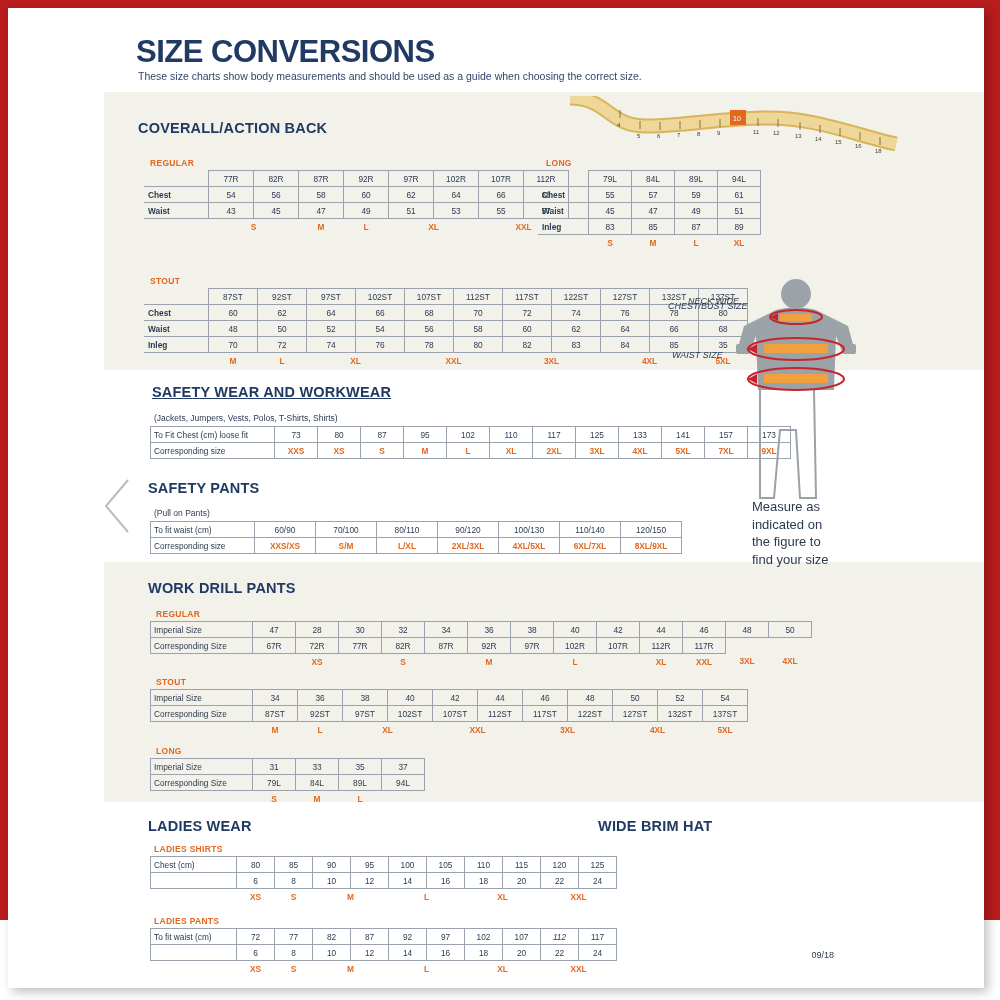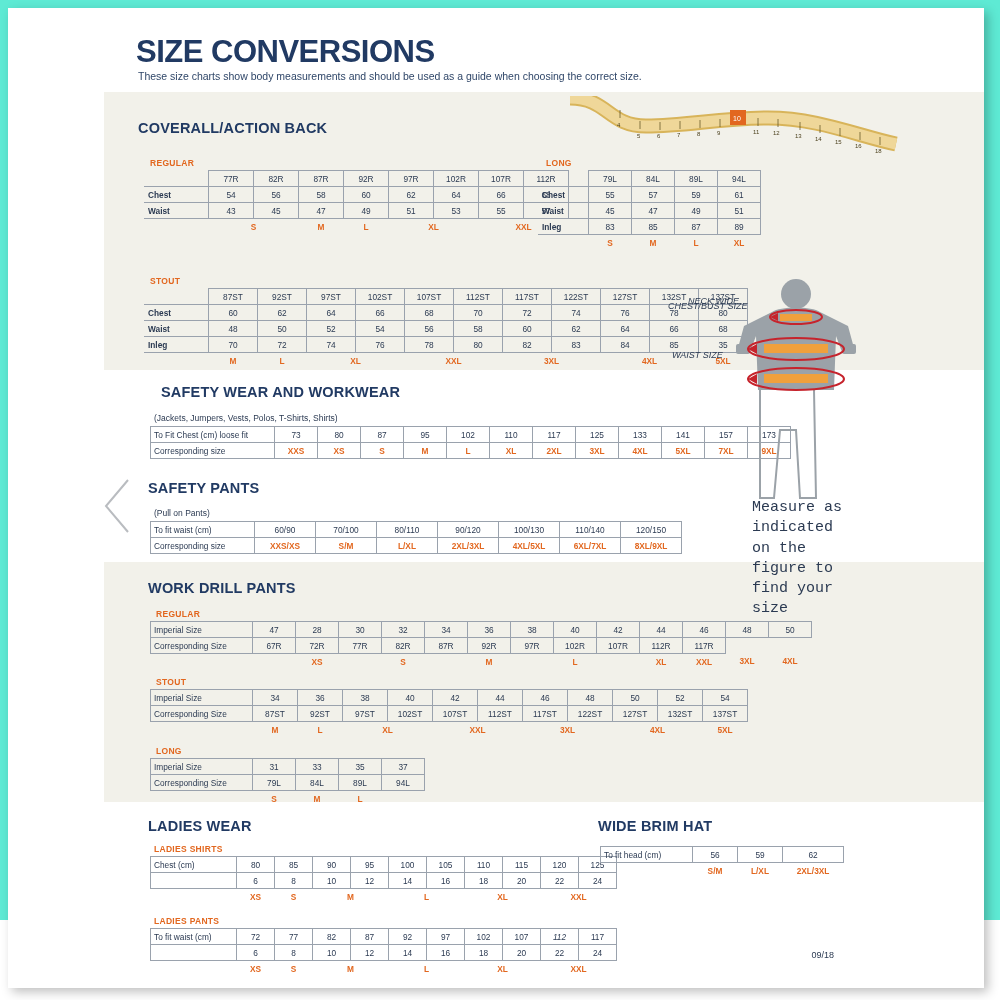--- a/index.html
+++ b/index.html
@@ -6,21 +6,21 @@
   body{
     width:1000px;height:1000px;
     background:#ffffff;
     font-family:"Liberation Sans", sans-serif;
     color:#2b3a52;
     overflow:hidden;
   }
   #page{
     position:relative;
     width:1000px;height:920px;
-    background:#5eead4;
+    background:#b91c1c;
   }
   .sheet{
     position:absolute;
     left:8px;top:8px;
     width:976px;height:980px;
     background:#f2f1ea;
     box-shadow:4px 4px 10px rgba(0,0,0,.25);
   }
   .white-left{
     position:absolute;left:0;top:0;width:96px;height:100%;
@@ -79,21 +79,21 @@
   table.grid tr.sizes td{
     border:none;
     color:#e2671f;
     font-weight:bold;
     font-size:8.3px;
   }
   .orange{color:#e2671f;font-weight:bold;}
   .nob{border:none !important;}
   .measure-note{
     position:absolute;
-    font-size:15px;color:#2b3a52;line-height:1.35;font-family:Liberation Mono, monospace;
+    font-size:13px;color:#2b3a52;line-height:1.35;
   }
   .footer-date{
     position:absolute;right:150px;bottom:28px;
     font-size:9px;color:#2b3a52;
   }
   
   .tape{
     position:absolute;left:560px;top:88px;width:330px;height:60px;
   }
   
@@ -316,21 +316,21 @@
         <td class="nob">L</td>
         <td class="nob" colspan="2">XL</td>
         <td class="nob" colspan="2">XXL</td>
         <td class="nob" colspan="2">3XL</td>
         <td class="nob" colspan="2">4XL</td>
         <td class="nob">5XL</td>
       </tr>
     </tbody>
       </table>
 
-    <h2 class="section" style="left:153px;top:376px;">SAFETY WEAR AND WORKWEAR</h2>
+    <h2 class="section" style="left:144px;top:376px;text-decoration:underline;">SAFETY WEAR AND WORKWEAR</h2>
     <div class="note" style="left:146px;top:405px;">(Jackets, Jumpers, Vests, Polos, T-Shirts, Shirts)</div>
     <table class="grid" style="left:142px;top:418px;">
       <tbody>
           <tr>
         <td class="lblplain" style="width:118px;">To Fit Chest (cm) loose fit</td>
         <td style="width:38px;">73</td>
         <td style="width:38px;">80</td>
         <td style="width:38px;">87</td>
         <td style="width:38px;">95</td>
         <td style="width:38px;">102</td>
@@ -634,32 +634,16 @@
         <td class="nob">S</td>
         <td class="nob" colspan="2">M</td>
         <td class="nob" colspan="2">L</td>
         <td class="nob" colspan="2">XL</td>
         <td class="nob" colspan="2">XXL</td>
       </tr>
     </tbody>
       </table>
 
     <h2 class="section" style="left:590px;top:810px;">WIDE BRIM HAT</h2>
-    <table class="grid" style="left:592px;top:838px;">
-      <tbody>
-          <tr>
-        <td class="lblplain" style="width:86px;">To fit head (cm)</td>
-        <td style="width:40px;">56</td>
-        <td style="width:40px;">59</td>
-        <td style="width:56px;">62</td>
-      </tr>
-      <tr class="sizes">
-        <td class="nob"></td>
-        <td class="nob">S/M</td>
-        <td class="nob">L/XL</td>
-        <td class="nob">2XL/3XL</td>
-      </tr>
-    </tbody>
-      </table>
 
     <div class="footer-date">09/18</div>
   </div>
 </div>
 
 </body></html>

